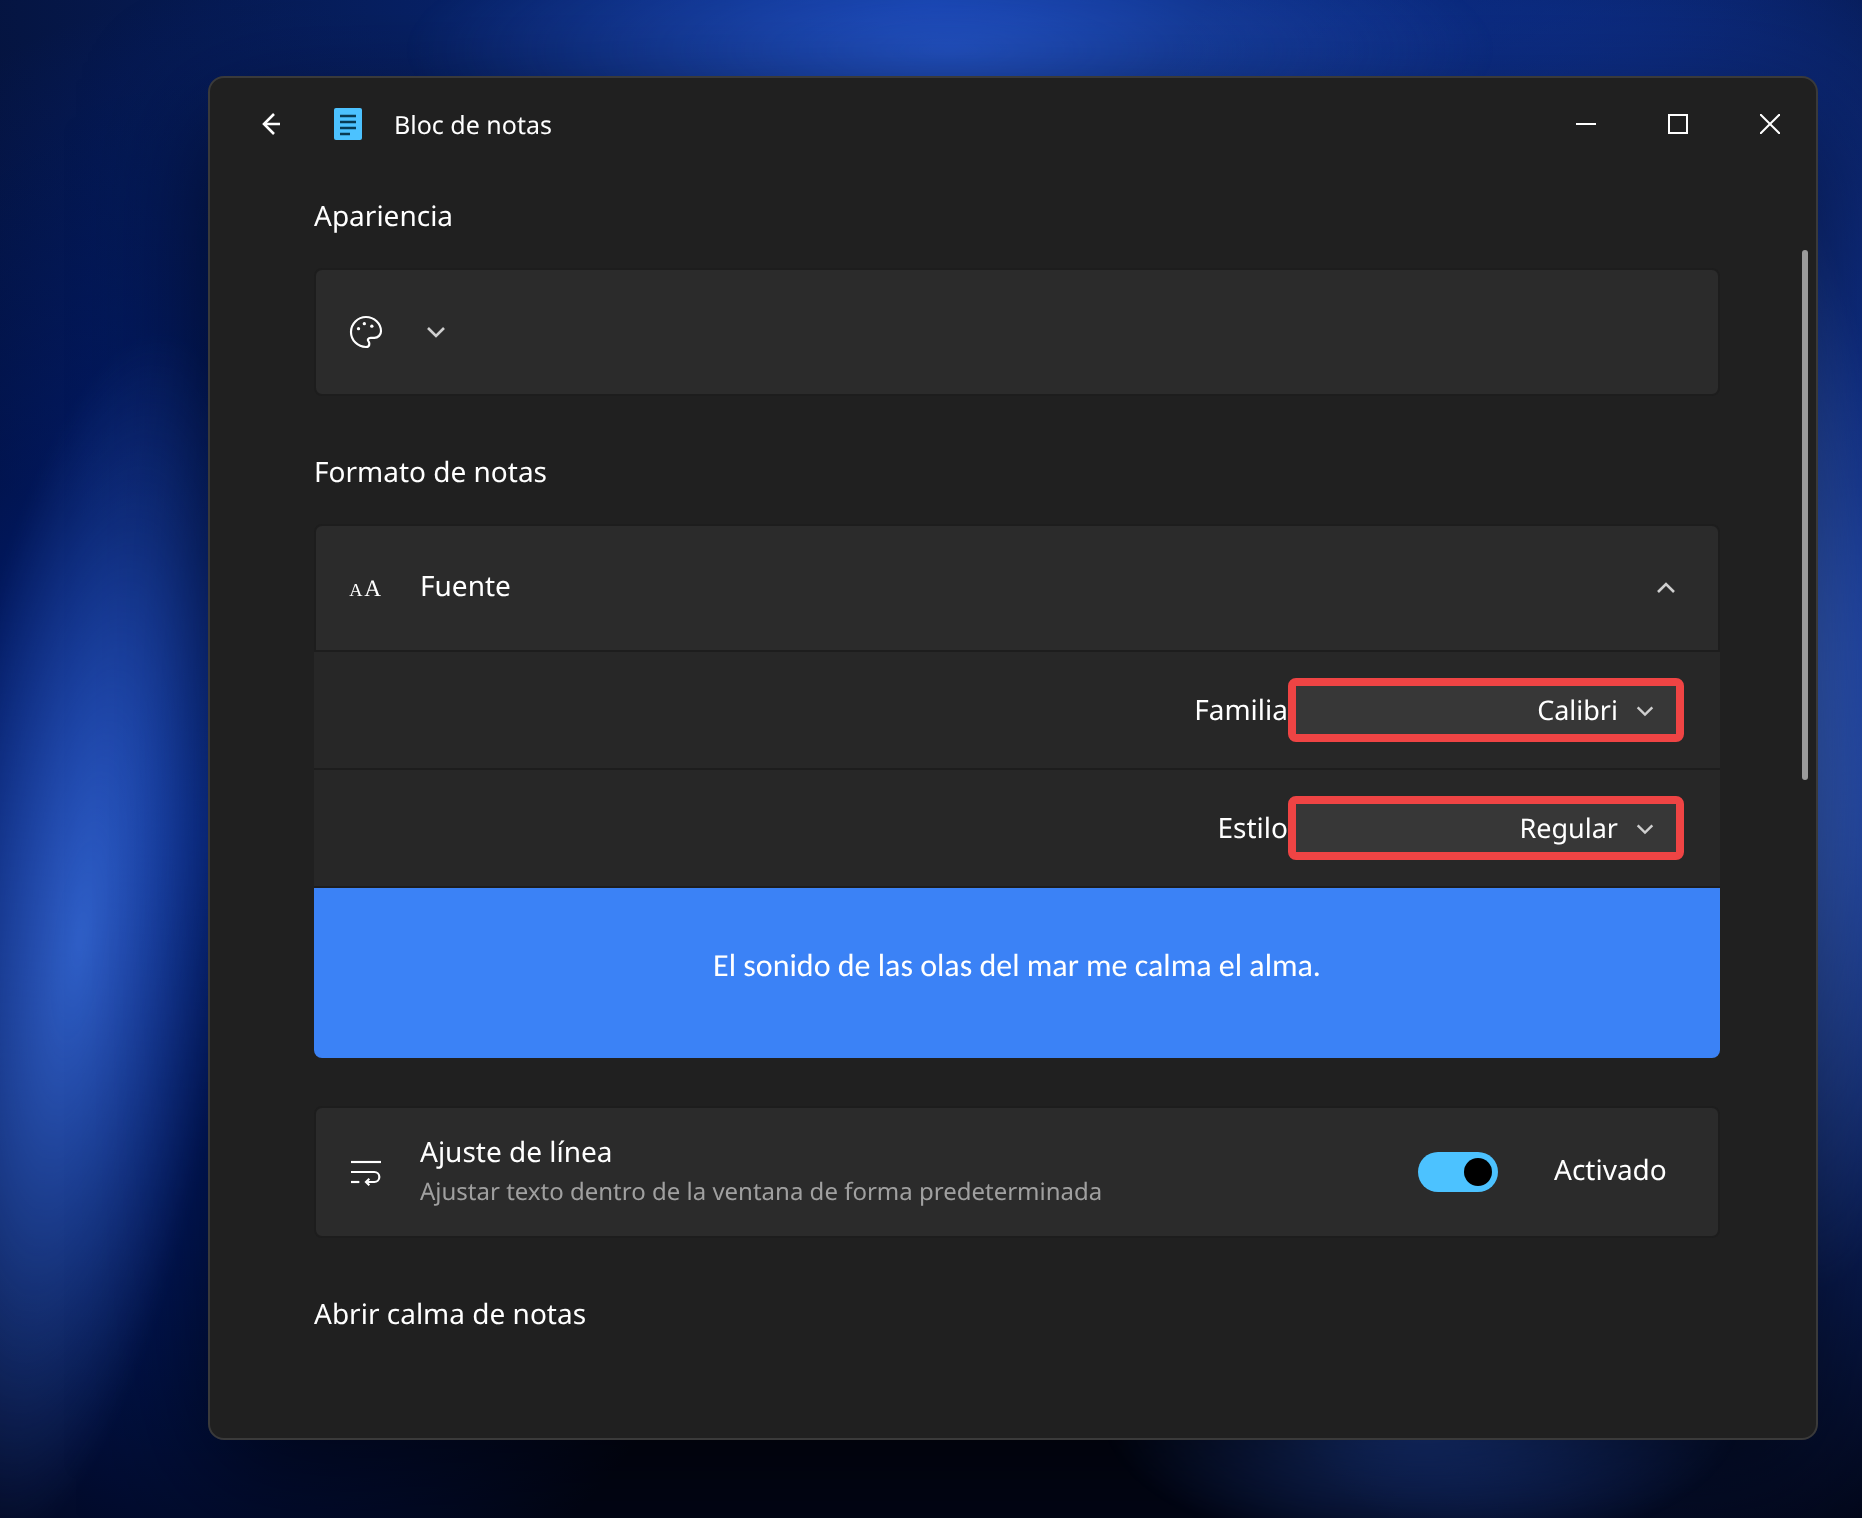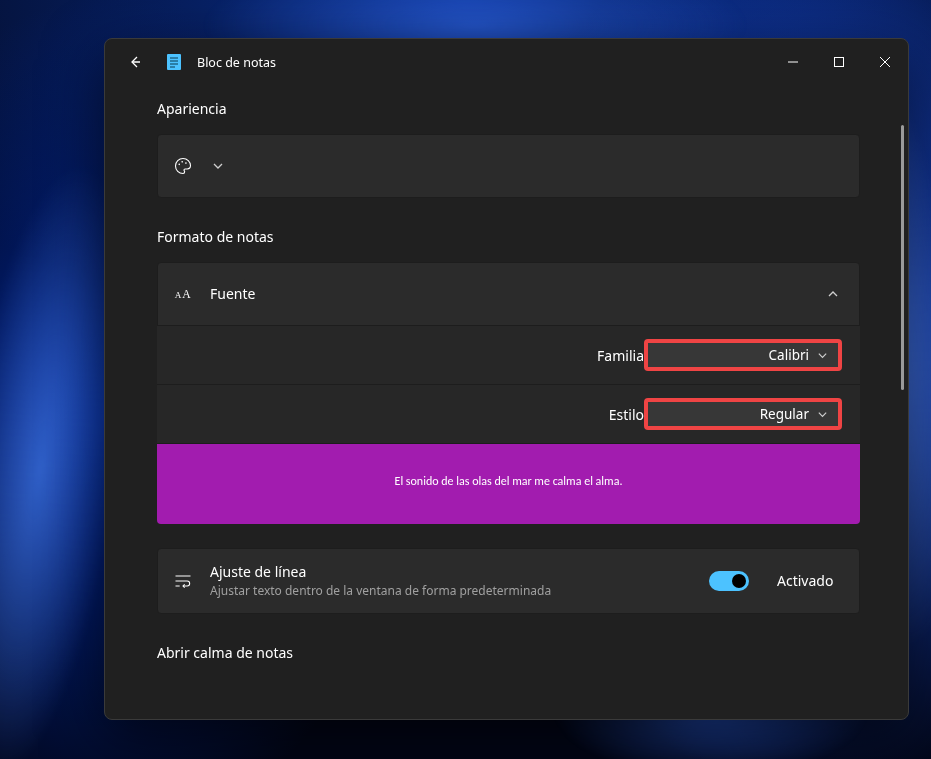--- a/index.html
+++ b/index.html
@@ -96,22 +96,22 @@
     width:198px; height:32px;
     background:#373737; border:4px solid #ef4444; border-radius:4px;
     display:flex; align-items:center; padding:0 10px; gap:8px;
     color:#fff; font-size:13.5px;
   }
   .combo .val{flex:1;}
   .combo .arr{color:#cfcfcf;}
   .preview-row {
     padding:30px 18px 36px 18px;
     text-align:center;
-    color:#fff; font-size:12px;
-    background:#a21caf;
+    color:#fff; font-size:16px;
+    background:#3b82f6;
     border-bottom-left-radius:4px; border-bottom-right-radius:4px;
     font-family: Calibri, sans-serif;
   }
 
   .toggle {
     width:40px; height:20px; border-radius:10px; background:#4cc2ff;
     position:relative; flex-shrink:0;
   }
   .toggle::after{
     content:""; position:absolute; right:3px; top:3px;

